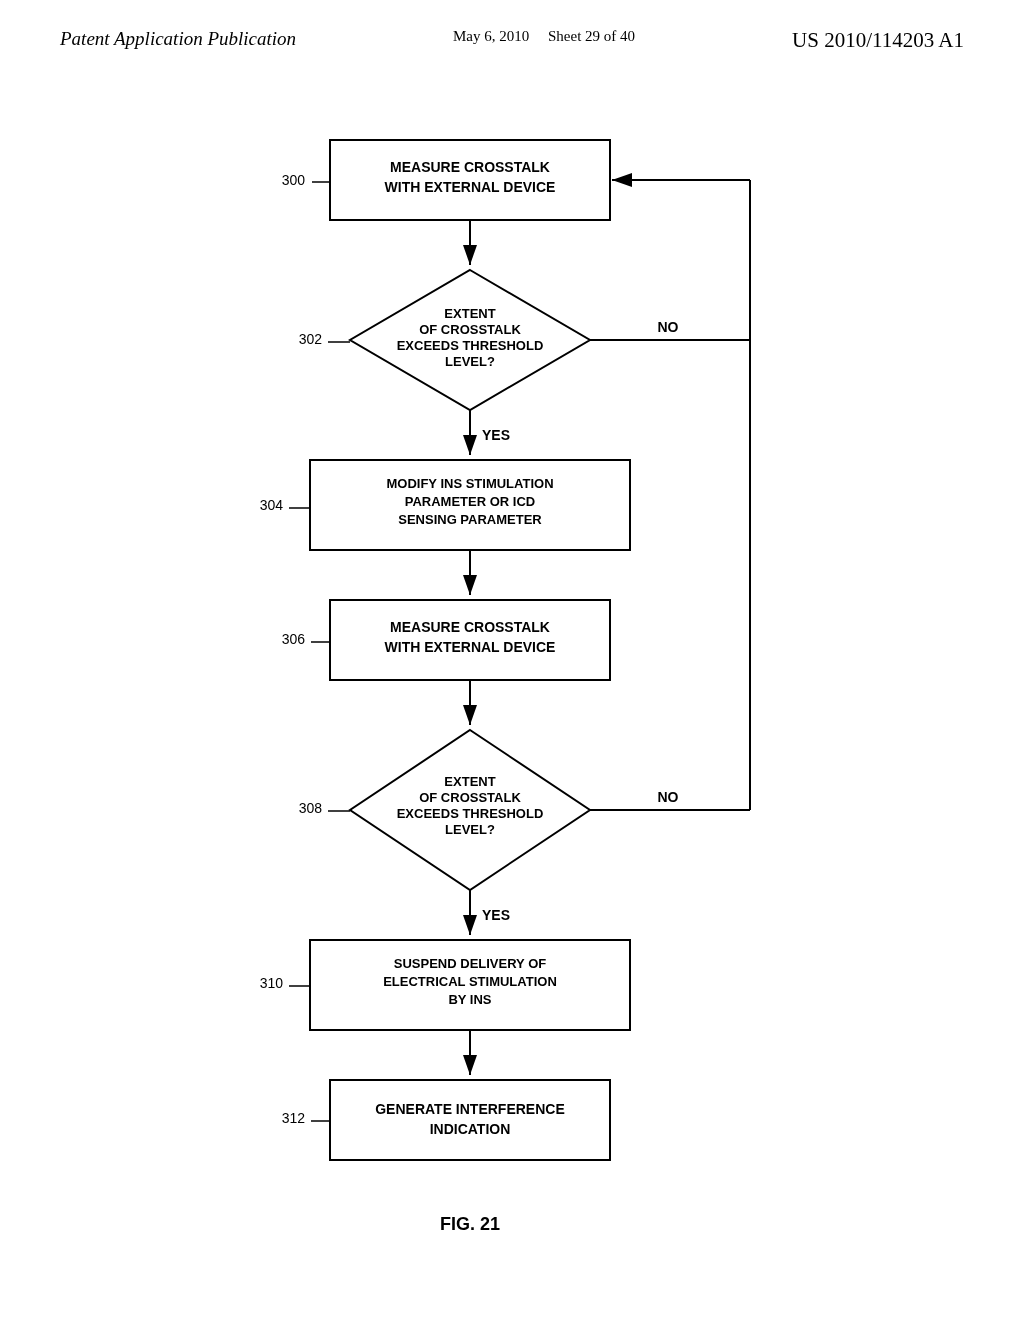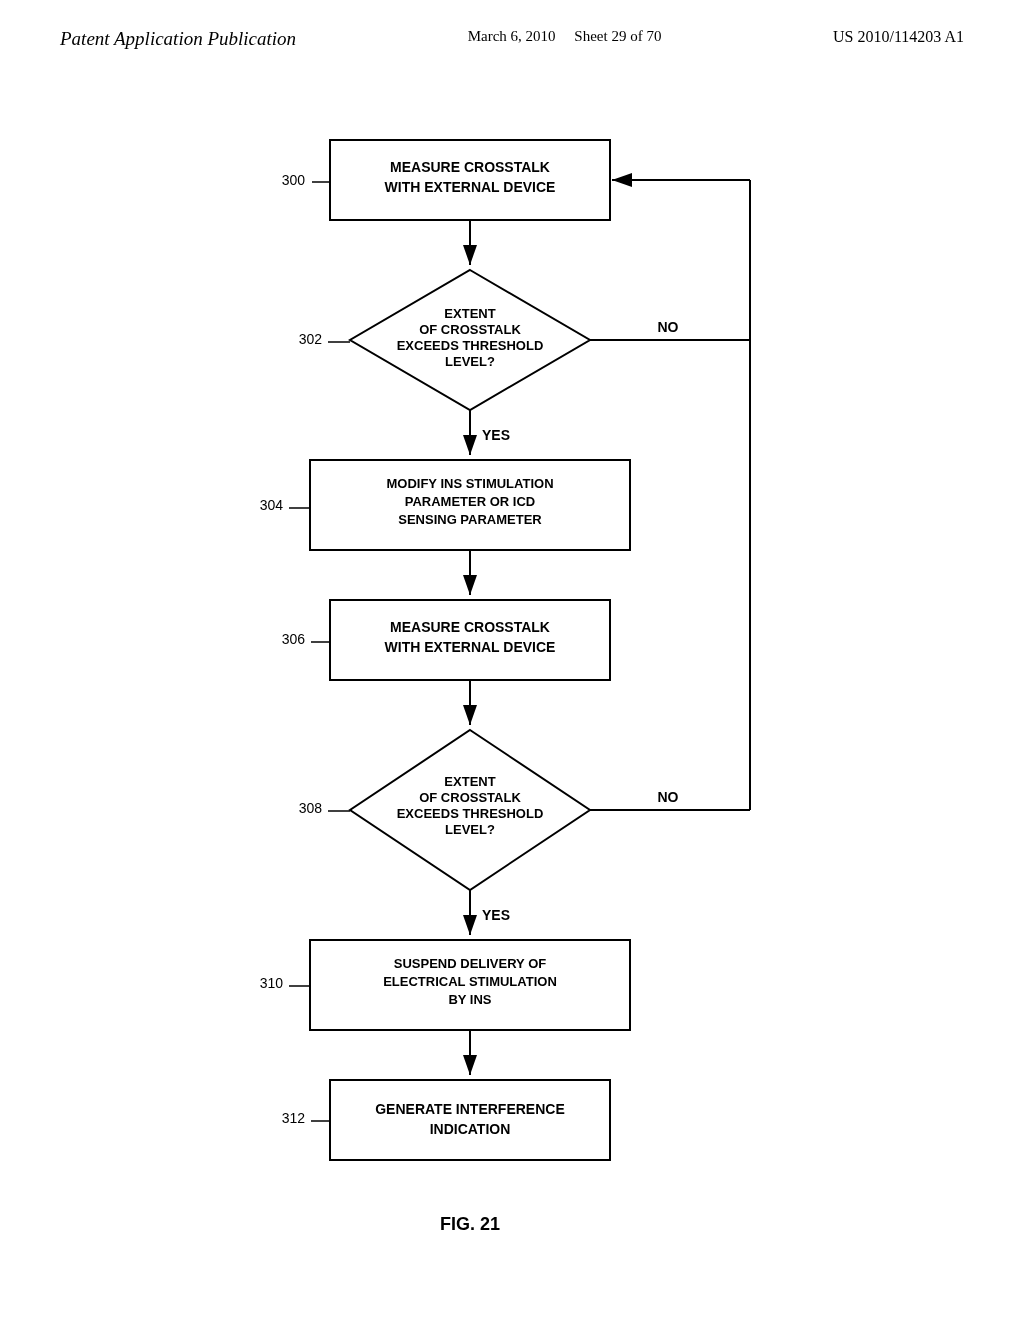--- a/index.html
+++ b/index.html
@@ -22,21 +22,21 @@
     }
     .header-left {
       font-style: italic;
       font-size: 19px;
     }
     .header-center {
       font-size: 15px;
       text-align: center;
     }
     .header-right {
-      font-size: 16px;
+      font-size: 21px;
     }
 
     
     .diagram-area {
       position: absolute;
       top: 110px;
       left: 0;
       width: 939px;
       height: 1170px;
     }
@@ -45,23 +45,23 @@
       width: 1024px;
       height: 1170px;
     }
   </style>
 </head>
 <body>
 
 <div class="header">
   <div class="header-left">Patent Application Publication</div>
   <div class="header-center">
-    <span>March 6, 2010</span>
+    <span>May 6, 2010</span>
     &nbsp;&nbsp;&nbsp;
-    <span>Sheet 29 of 70</span>
+    <span>Sheet 29 of 40</span>
   </div>
   <div class="header-right">US 2010/114203 A1</div>
 </div>
 
 <div class="diagram-area">
   <svg viewBox="0 0 1024 1170" xmlns="http://www.w3.org/2000/svg">
 
     <defs>
       <marker id="arrowhead" markerWidth="10" markerHeight="7" refX="10" refY="3.5" orient="auto">
         <polygon points="0 0, 10 3.5, 0 7" fill="#000"></polygon>

